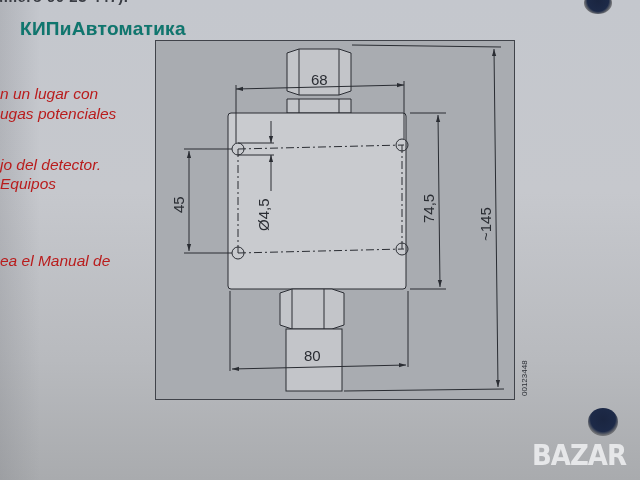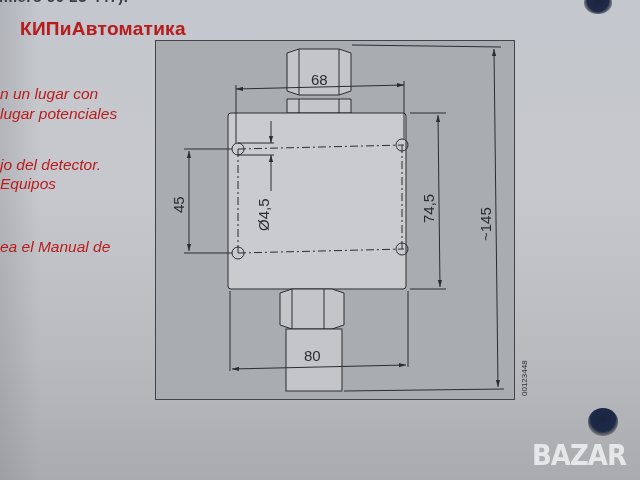--- a/index.html
+++ b/index.html
@@ -10,21 +10,21 @@
   }
   .shade-left {
     position:absolute; left:0; top:0; width:40px; height:480px;
     background: linear-gradient(90deg, rgba(120,122,128,0.25), rgba(120,122,128,0));
   }
   .top-line {
     position:absolute; left:-6px; top:-12px; font-size:15px; color:#3a3d44; font-weight:bold;
     letter-spacing:0.5px;
   }
   .watermark {
-    position:absolute; left:20px; top:18px; font-size:19px; font-weight:bold; color:#b91c1c;
+    position:absolute; left:20px; top:18px; font-size:19px; font-weight:bold; color:#0f766e;
     letter-spacing:0.3px; text-shadow: 0 0 1px rgba(0,0,0,0.15);
   }
   .left-text { position:absolute; left:0; color:#b91c1c; font-size:15.5px; white-space:nowrap;font-style:italic; }
   .drawing-box {
     position:absolute; left:155px; top:40px; width:360px; height:360px;
     background:#a9acb1; border:1.5px solid #40434a; box-sizing:border-box;padding-left:48px;
   }
   .drawing-box svg { position:absolute; left:0; top:0; }
   .doc-id {
     position:absolute; left:520px; top:356px; font-size:8px; color:#2c2f36;
@@ -42,24 +42,24 @@
 </style>
 </head>
 <body>
 
 <div class="shade-left"></div>
 
 <div class="top-line">umero 90 23 447).</div>
 <div class="watermark">КИПиАвтоматика</div>
 
 <div class="left-text" style="top:85px">n un lugar con</div>
-<div class="left-text" style="top:105px">lugar potenciales</div>
+<div class="left-text" style="top:105px">ugas potenciales</div>
 <div class="left-text" style="top:156px">jo del detector.</div>
 <div class="left-text" style="top:175px">Equipos</div>
-<div class="left-text" style="top:238px">ea el Manual de</div>
+<div class="left-text" style="top:252px">ea el Manual de</div>
 
 <div class="drawing-box">
   <svg width="360" height="360" viewBox="0 0 360 360">
     <defs>
       <marker id="arr" viewBox="0 0 10 10" refX="10" refY="5" markerWidth="7" markerHeight="7" orient="auto-start-reverse">
         <path d="M0,2 L10,5 L0,8 z" fill="#2a2d33"></path>
       </marker>
     </defs>
     <g stroke="#2a2d33" stroke-width="1" fill="none">
 

